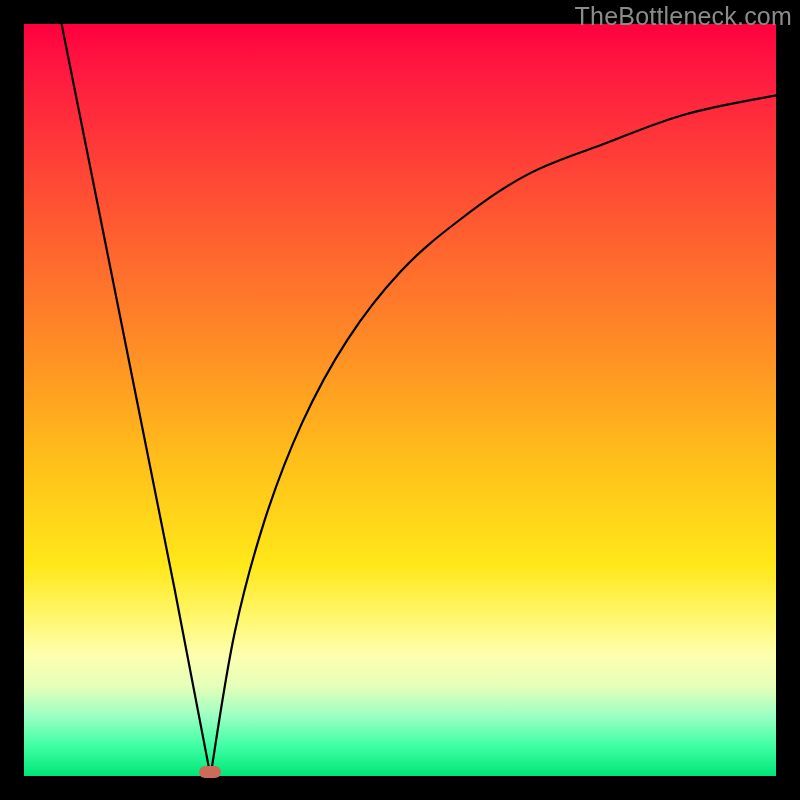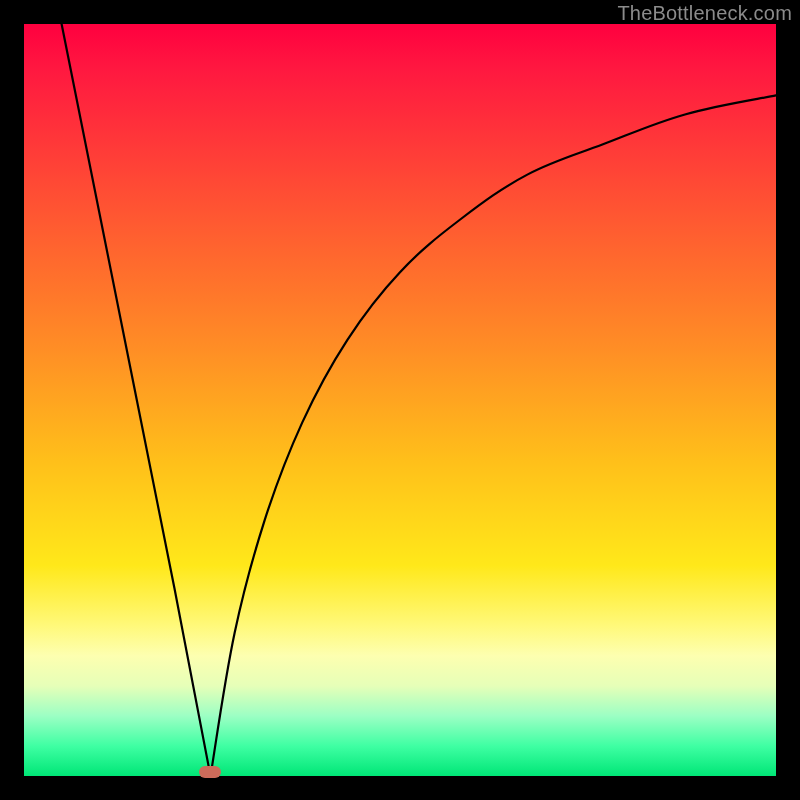--- a/index.html
+++ b/index.html
@@ -38,21 +38,21 @@
       #9cffc4 92%,
       #3fffa3 96%,
       #00e676 100%
     );
   }
   .watermark {
     position: absolute;
     top: 2px;
     right: 8px;
     color: #8b8b8b;
-    font-size: 20px;
+    font-size: 25px;
     font-weight: 400;
     letter-spacing: 0.2px;
     user-select: none;
   }
   svg.curve {
     position: absolute;
     left: 0;
     top: 0;
     width: 752px;
     height: 752px;

